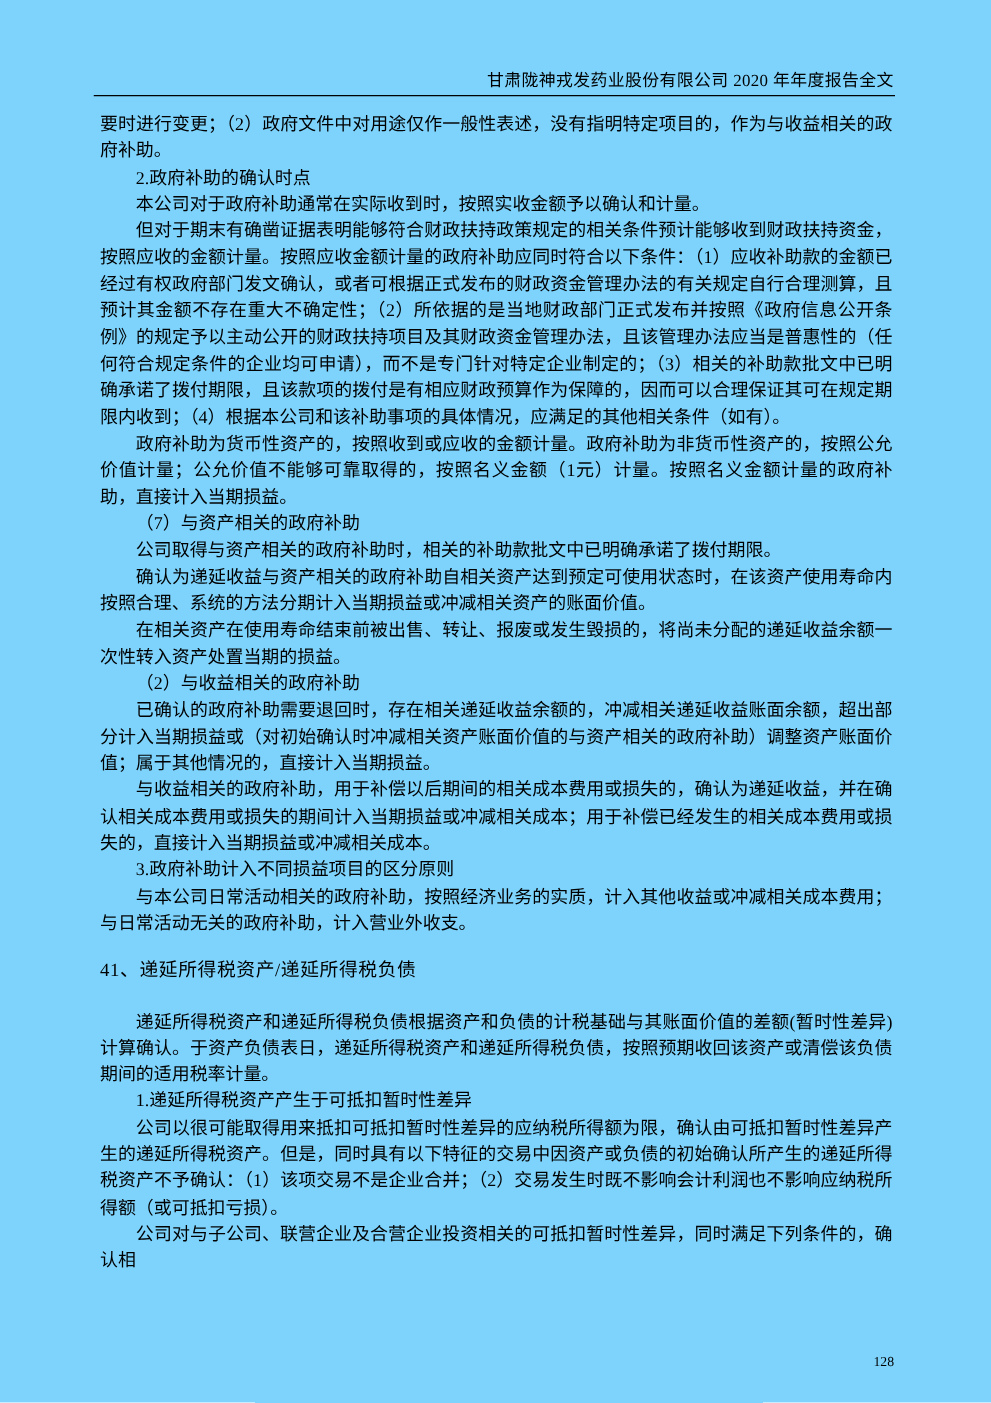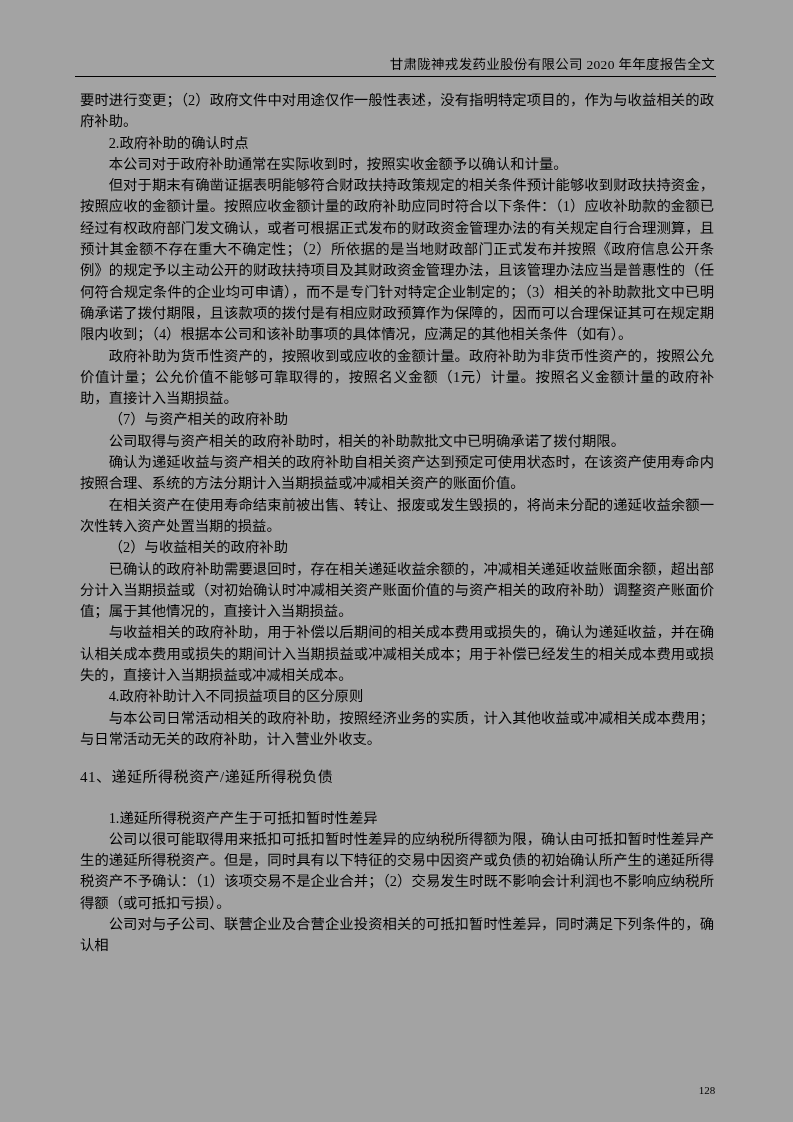--- a/index.html
+++ b/index.html
@@ -8,21 +8,21 @@
     height: 1122px;
     background: #ffffff;
     color: #000000;
     font-family: "Liberation Serif", "DejaVu Serif", serif;
     position: relative;
     overflow: hidden;
   }
   .page {
     position: absolute;
     inset: 0;
-    background: #a3a3a3;
+    background: #7dd3fc;
   }
   .page-header {
     position: absolute;
     top: 56px;
     left: 75px;
     width: 640px;
     text-align: right;
     font-size: 13.5px;
     line-height: 18px;
     letter-spacing: 0.3px;
@@ -86,23 +86,24 @@
       <p class="normal">本公司对于政府补助通常在实际收到时，按照实收金额予以确认和计量。</p>
       <p class="normal">但对于期末有确凿证据表明能够符合财政扶持政策规定的相关条件预计能够收到财政扶持资金，按照应收的金额计量。按照应收金额计量的政府补助应同时符合以下条件：（1）应收补助款的金额已经过有权政府部门发文确认，或者可根据正式发布的财政资金管理办法的有关规定自行合理测算，且预计其金额不存在重大不确定性；（2）所依据的是当地财政部门正式发布并按照《政府信息公开条例》的规定予以主动公开的财政扶持项目及其财政资金管理办法，且该管理办法应当是普惠性的（任何符合规定条件的企业均可申请），而不是专门针对特定企业制定的；（3）相关的补助款批文中已明确承诺了拨付期限，且该款项的拨付是有相应财政预算作为保障的，因而可以合理保证其可在规定期限内收到；（4）根据本公司和该补助事项的具体情况，应满足的其他相关条件（如有）。</p>
       <p class="normal">政府补助为货币性资产的，按照收到或应收的金额计量。政府补助为非货币性资产的，按照公允价值计量；公允价值不能够可靠取得的，按照名义金额（1元）计量。按照名义金额计量的政府补助，直接计入当期损益。</p>
       <p class="normal">（7）与资产相关的政府补助</p>
       <p class="normal">公司取得与资产相关的政府补助时，相关的补助款批文中已明确承诺了拨付期限。</p>
       <p class="normal">确认为递延收益与资产相关的政府补助自相关资产达到预定可使用状态时，在该资产使用寿命内按照合理、系统的方法分期计入当期损益或冲减相关资产的账面价值。</p>
       <p class="normal">在相关资产在使用寿命结束前被出售、转让、报废或发生毁损的，将尚未分配的递延收益余额一次性转入资产处置当期的损益。</p>
       <p class="normal">（2）与收益相关的政府补助</p>
       <p class="normal">已确认的政府补助需要退回时，存在相关递延收益余额的，冲减相关递延收益账面余额，超出部分计入当期损益或（对初始确认时冲减相关资产账面价值的与资产相关的政府补助）调整资产账面价值；属于其他情况的，直接计入当期损益。</p>
       <p class="normal">与收益相关的政府补助，用于补偿以后期间的相关成本费用或损失的，确认为递延收益，并在确认相关成本费用或损失的期间计入当期损益或冲减相关成本；用于补偿已经发生的相关成本费用或损失的，直接计入当期损益或冲减相关成本。</p>
-      <p class="normal">4.政府补助计入不同损益项目的区分原则</p>
+      <p class="normal">3.政府补助计入不同损益项目的区分原则</p>
       <p class="normal">与本公司日常活动相关的政府补助，按照经济业务的实质，计入其他收益或冲减相关成本费用；与日常活动无关的政府补助，计入营业外收支。</p>
       <h2 class="heading">41、递延所得税资产/递延所得税负债</h2>
+      <p class="normal">递延所得税资产和递延所得税负债根据资产和负债的计税基础与其账面价值的差额(暂时性差异)计算确认。于资产负债表日，递延所得税资产和递延所得税负债，按照预期收回该资产或清偿该负债期间的适用税率计量。</p>
       <p class="normal">1.递延所得税资产产生于可抵扣暂时性差异</p>
       <p class="normal">公司以很可能取得用来抵扣可抵扣暂时性差异的应纳税所得额为限，确认由可抵扣暂时性差异产生的递延所得税资产。但是，同时具有以下特征的交易中因资产或负债的初始确认所产生的递延所得税资产不予确认：（1）该项交易不是企业合并；（2）交易发生时既不影响会计利润也不影响应纳税所得额（或可抵扣亏损）。</p>
       <p class="normal">公司对与子公司、联营企业及合营企业投资相关的可抵扣暂时性差异，同时满足下列条件的，确认相</p>
     </div>
 
   <div class="page-number">128</div>
 
 </div>
 
 </body></html>

